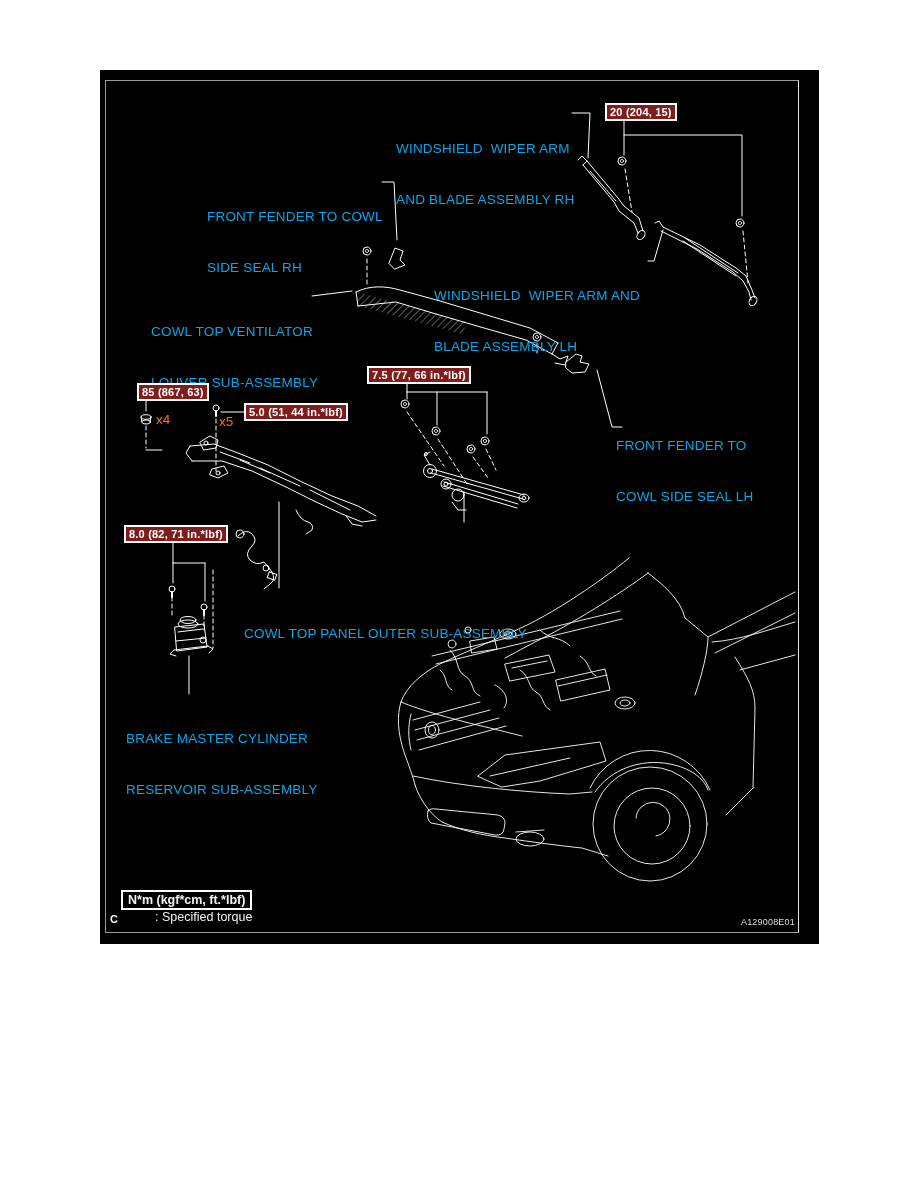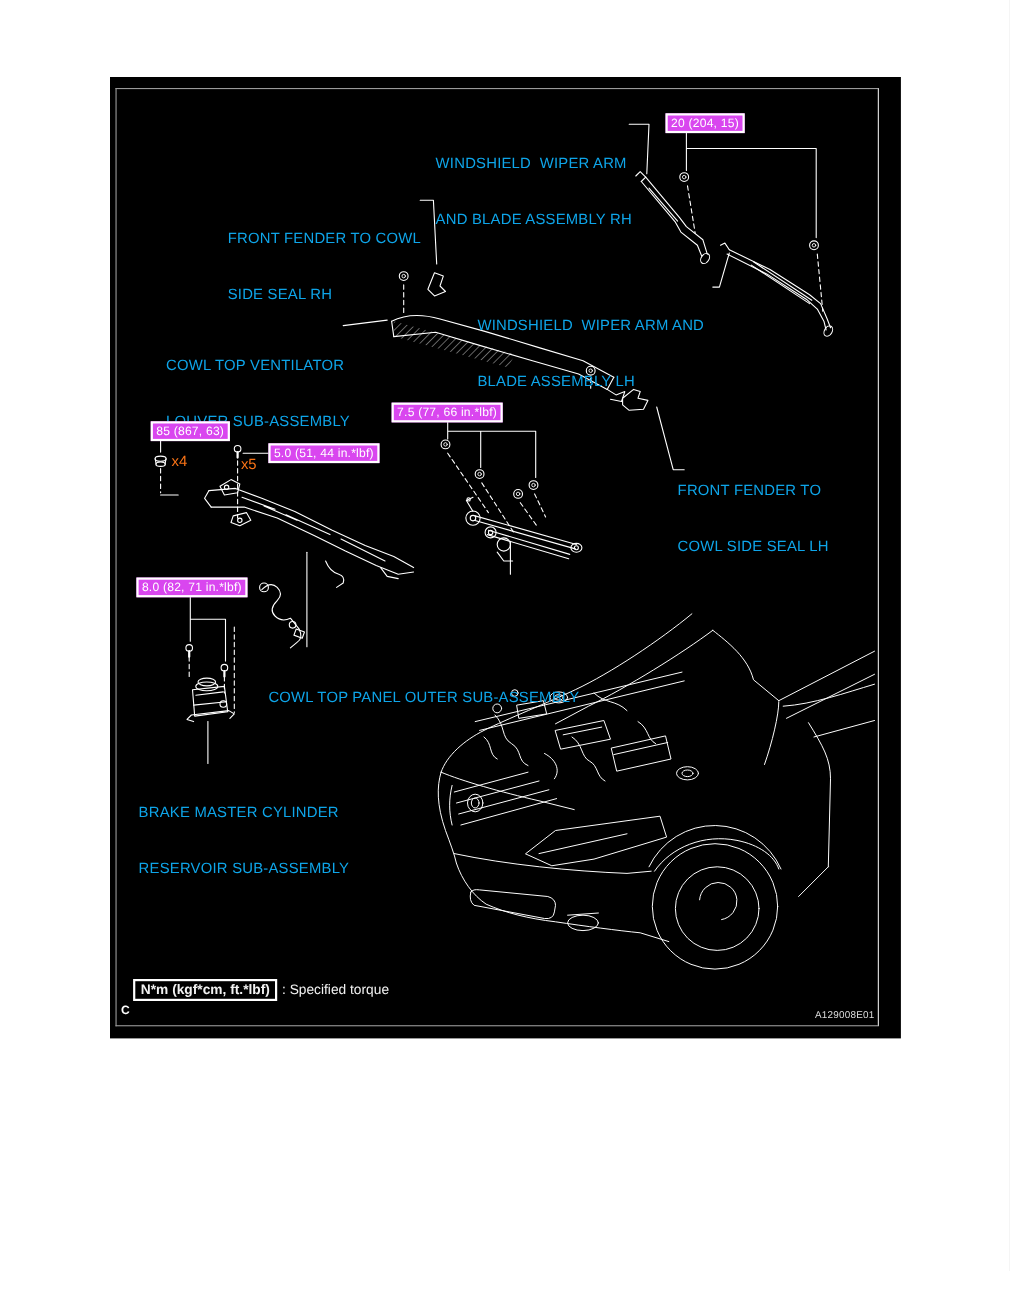--- a/index.html
+++ b/index.html
@@ -1,23 +1,23 @@
 <!DOCTYPE html>
 <html><head>
 <meta charset="utf-8">
 <style>
   html,body{margin:0;padding:0;background:#ffffff;}
   body{width:918px;height:1188px;position:relative;font-family:"Liberation Sans",sans-serif;}
   .panel{position:absolute;left:100px;top:70px;width:719px;height:874px;background:#000;}
   .inner-border{position:absolute;left:5px;top:10px;width:692px;height:851px;border:1px solid #9a9a9a;border-right-color:#e8e8e8;}
   svg.art{position:absolute;left:0;top:0;width:719px;height:874px;}
   .lbl{position:absolute;color:#0ea5e9;font-size:13.5px;line-height:17px;letter-spacing:.2px;white-space:pre;}
-  .tq{position:absolute;color:#fff;font-weight:normal;font-size:11px;letter-spacing:.2px;background:#d946ef;border:2px solid #fff;padding:1px 3px;white-space:pre;}
+  .tq{position:absolute;color:#fff;font-weight:bold;font-size:11px;letter-spacing:.2px;background:#7f1d1d;border:2px solid #fff;padding:1px 3px;white-space:pre;}
   .qty{position:absolute;color:#f97316;font-size:13.5px;}
-  .legend{position:absolute;left:21px;top:820px;display:flex;align-items:center;color:#f2f2f2;font-size:12.5px;}
+  .legend{position:absolute;left:21px;top:820px;display:flex;align-items:flex-end;color:#f2f2f2;font-size:12.5px;flex-direction:column;}
   .legend .box{border:2px solid #fff;padding:1px 5px;font-weight:bold;white-space:pre;}
   .legend .suffix{margin-left:4px;white-space:pre;}
   .corner{position:absolute;left:10px;top:843px;color:#fff;font-size:11px;font-weight:bold;}
   .figcode{position:absolute;right:24px;top:847px;color:#ddd;font-size:9px;letter-spacing:.2px;}
 </style>
 </head>
 <body>
 
 <div class="panel">
   <div class="inner-border"></div>
@@ -231,21 +231,21 @@
   <div class="lbl" style="left:334px;top:183px">
     <div>WINDSHIELD  WIPER ARM AND</div>
     <div>BLADE ASSEMBLY LH</div>
   </div>
 
   <div class="lbl" style="left:51px;top:219px">
     <div>COWL TOP VENTILATOR</div>
     <div>LOUVER SUB-ASSEMBLY</div>
   </div>
 
-  <div class="tq" style="left:256px;top:296px">7.5 (77, 66 in.*lbf)</div>
+  <div class="tq" style="left:267px;top:296px">7.5 (77, 66 in.*lbf)</div>
   <div class="tq" style="left:37px;top:313px">85 (867, 63)</div>
   <div class="qty" style="left:56px;top:342px">x4</div>
   <div class="tq" style="left:144px;top:333px">5.0 (51, 44 in.*lbf)</div>
   <div class="qty" style="left:119px;top:344px">x5</div>
 
   <div class="lbl" style="left:516px;top:333px">
     <div>FRONT FENDER TO</div>
     <div>COWL SIDE SEAL LH</div>
   </div>
 

